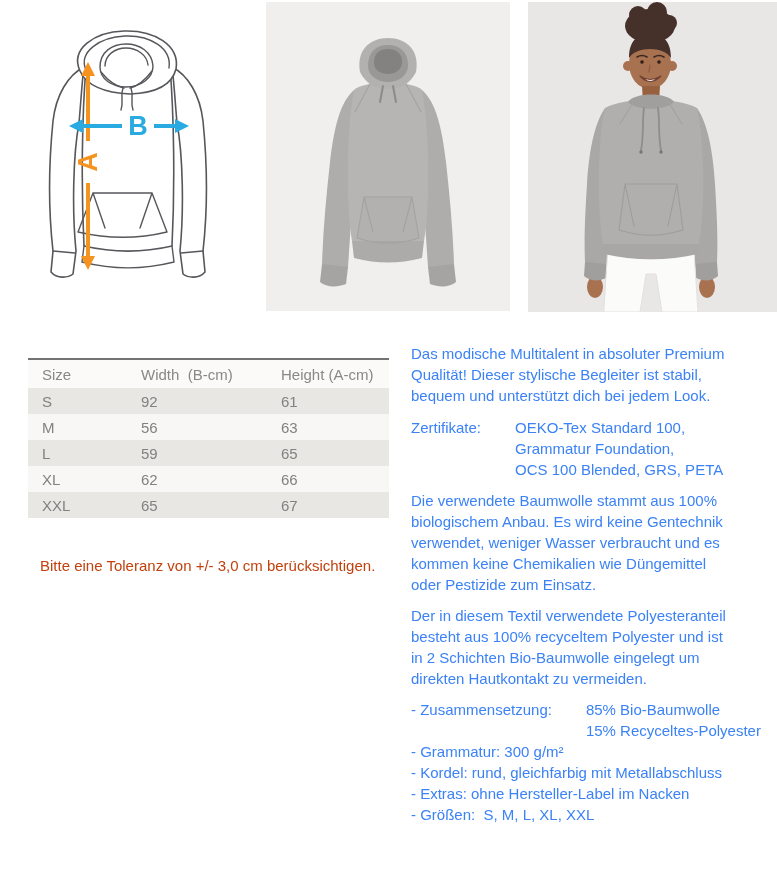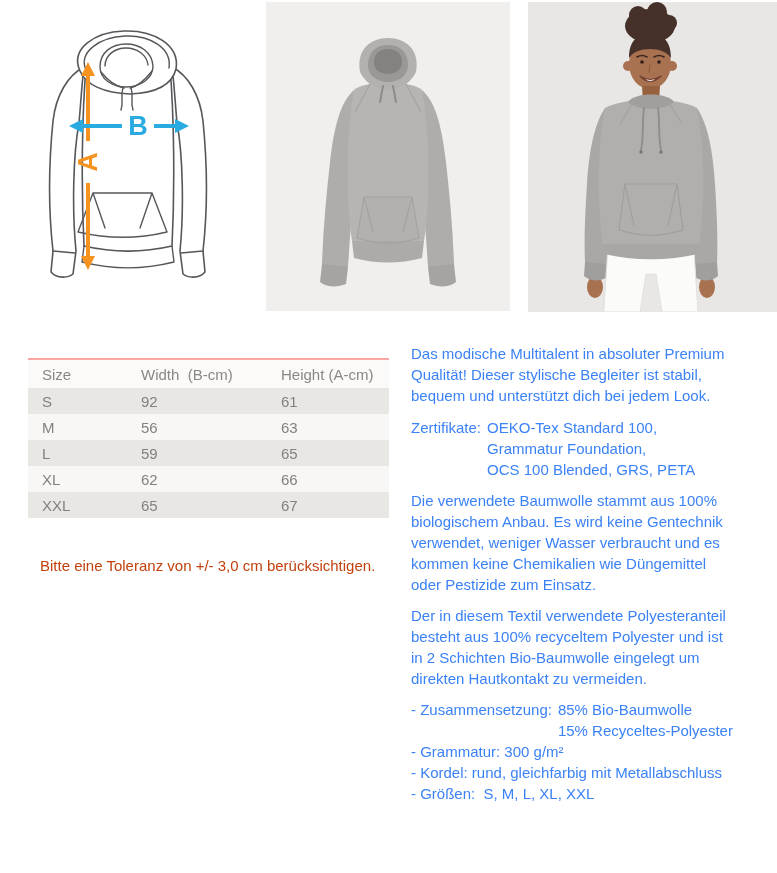--- a/index.html
+++ b/index.html
@@ -11,38 +11,38 @@
   .page { position:absolute; inset:0; }
 
   
   .img-diagram { position:absolute; left:20px; top:25px; width:230px; height:260px; background:#ffffff; }
   .img-flat    { position:absolute; left:266px; top:2px; width:244px; height:309px; background:#f1efed; }
   .img-model   { position:absolute; left:528px; top:2px; width:249px; height:310px; background:#e9e7e5; }
   .img-flat svg, .img-model svg, .img-diagram svg { display:block; }
 
   
   .size-table { position:absolute; left:28px; top:358px; width:361px;
-    border-top:2px solid #fca5a5; font-size:15px; color:#82817f; }
+    border-top:2px solid #737373; font-size:15px; color:#82817f; }
   .t-head, .t-row { display:grid; grid-template-columns:113px 140px 1fr; align-items:center; }
   .t-head { height:28px; background:#fbfaf9; color:#8a8886; }
   .t-row { height:26px; }
   .t-row.odd  { background:#e9e7e4; }
   .t-row.even { background:#f8f7f5; }
   .c1 { padding-left:14px; }
   .th, .td { white-space:pre; }
 
   .tolerance { position:absolute; left:40px; top:557px; font-size:15px; color:#c2410c; }
 
   
   .desc { position:absolute; left:411px; top:343px; width:366px;
     font-size:15px; line-height:21px; color:#3b82f6; }
   .block { margin:0 0 10px 0; }
   .block.intro { margin-bottom:11px; }
   .line { white-space:pre-wrap; }
-  .flexrow { display:flex; }
+  .flexrow { display:flex;gap:28px; }
   .flexrow .flabel { margin-right:6px; white-space:pre; }
 </style>
 </head>
 <body>
 
 <div class="page">
 
   <div class="img-diagram">
     <svg viewBox="0 0 230 260" width="230" height="260" xmlns="http://www.w3.org/2000/svg">
       <g fill="#ffffff" stroke="#56575b" stroke-width="1.6" stroke-linecap="round" stroke-linejoin="round">
@@ -219,17 +219,18 @@
     <div class="block">
       <div class="flexrow">
         <div class="flabel">- Zusammensetzung:</div>
         <div>
           <div class="line">85% Bio-Baumwolle</div>
           <div class="line">15% Recyceltes-Polyester</div>
         </div>
       </div>
       <div class="line">- Grammatur: 300 g/m²</div>
       <div class="line">- Kordel: rund, gleichfarbig mit Metallabschluss</div>
+      <div class="line">- Extras: ohne Hersteller-Label im Nacken</div>
       <div class="line">- Größen:  S, M, L, XL, XXL</div>
     </div>
   </div>
 
 </div>
 
 </body></html>

